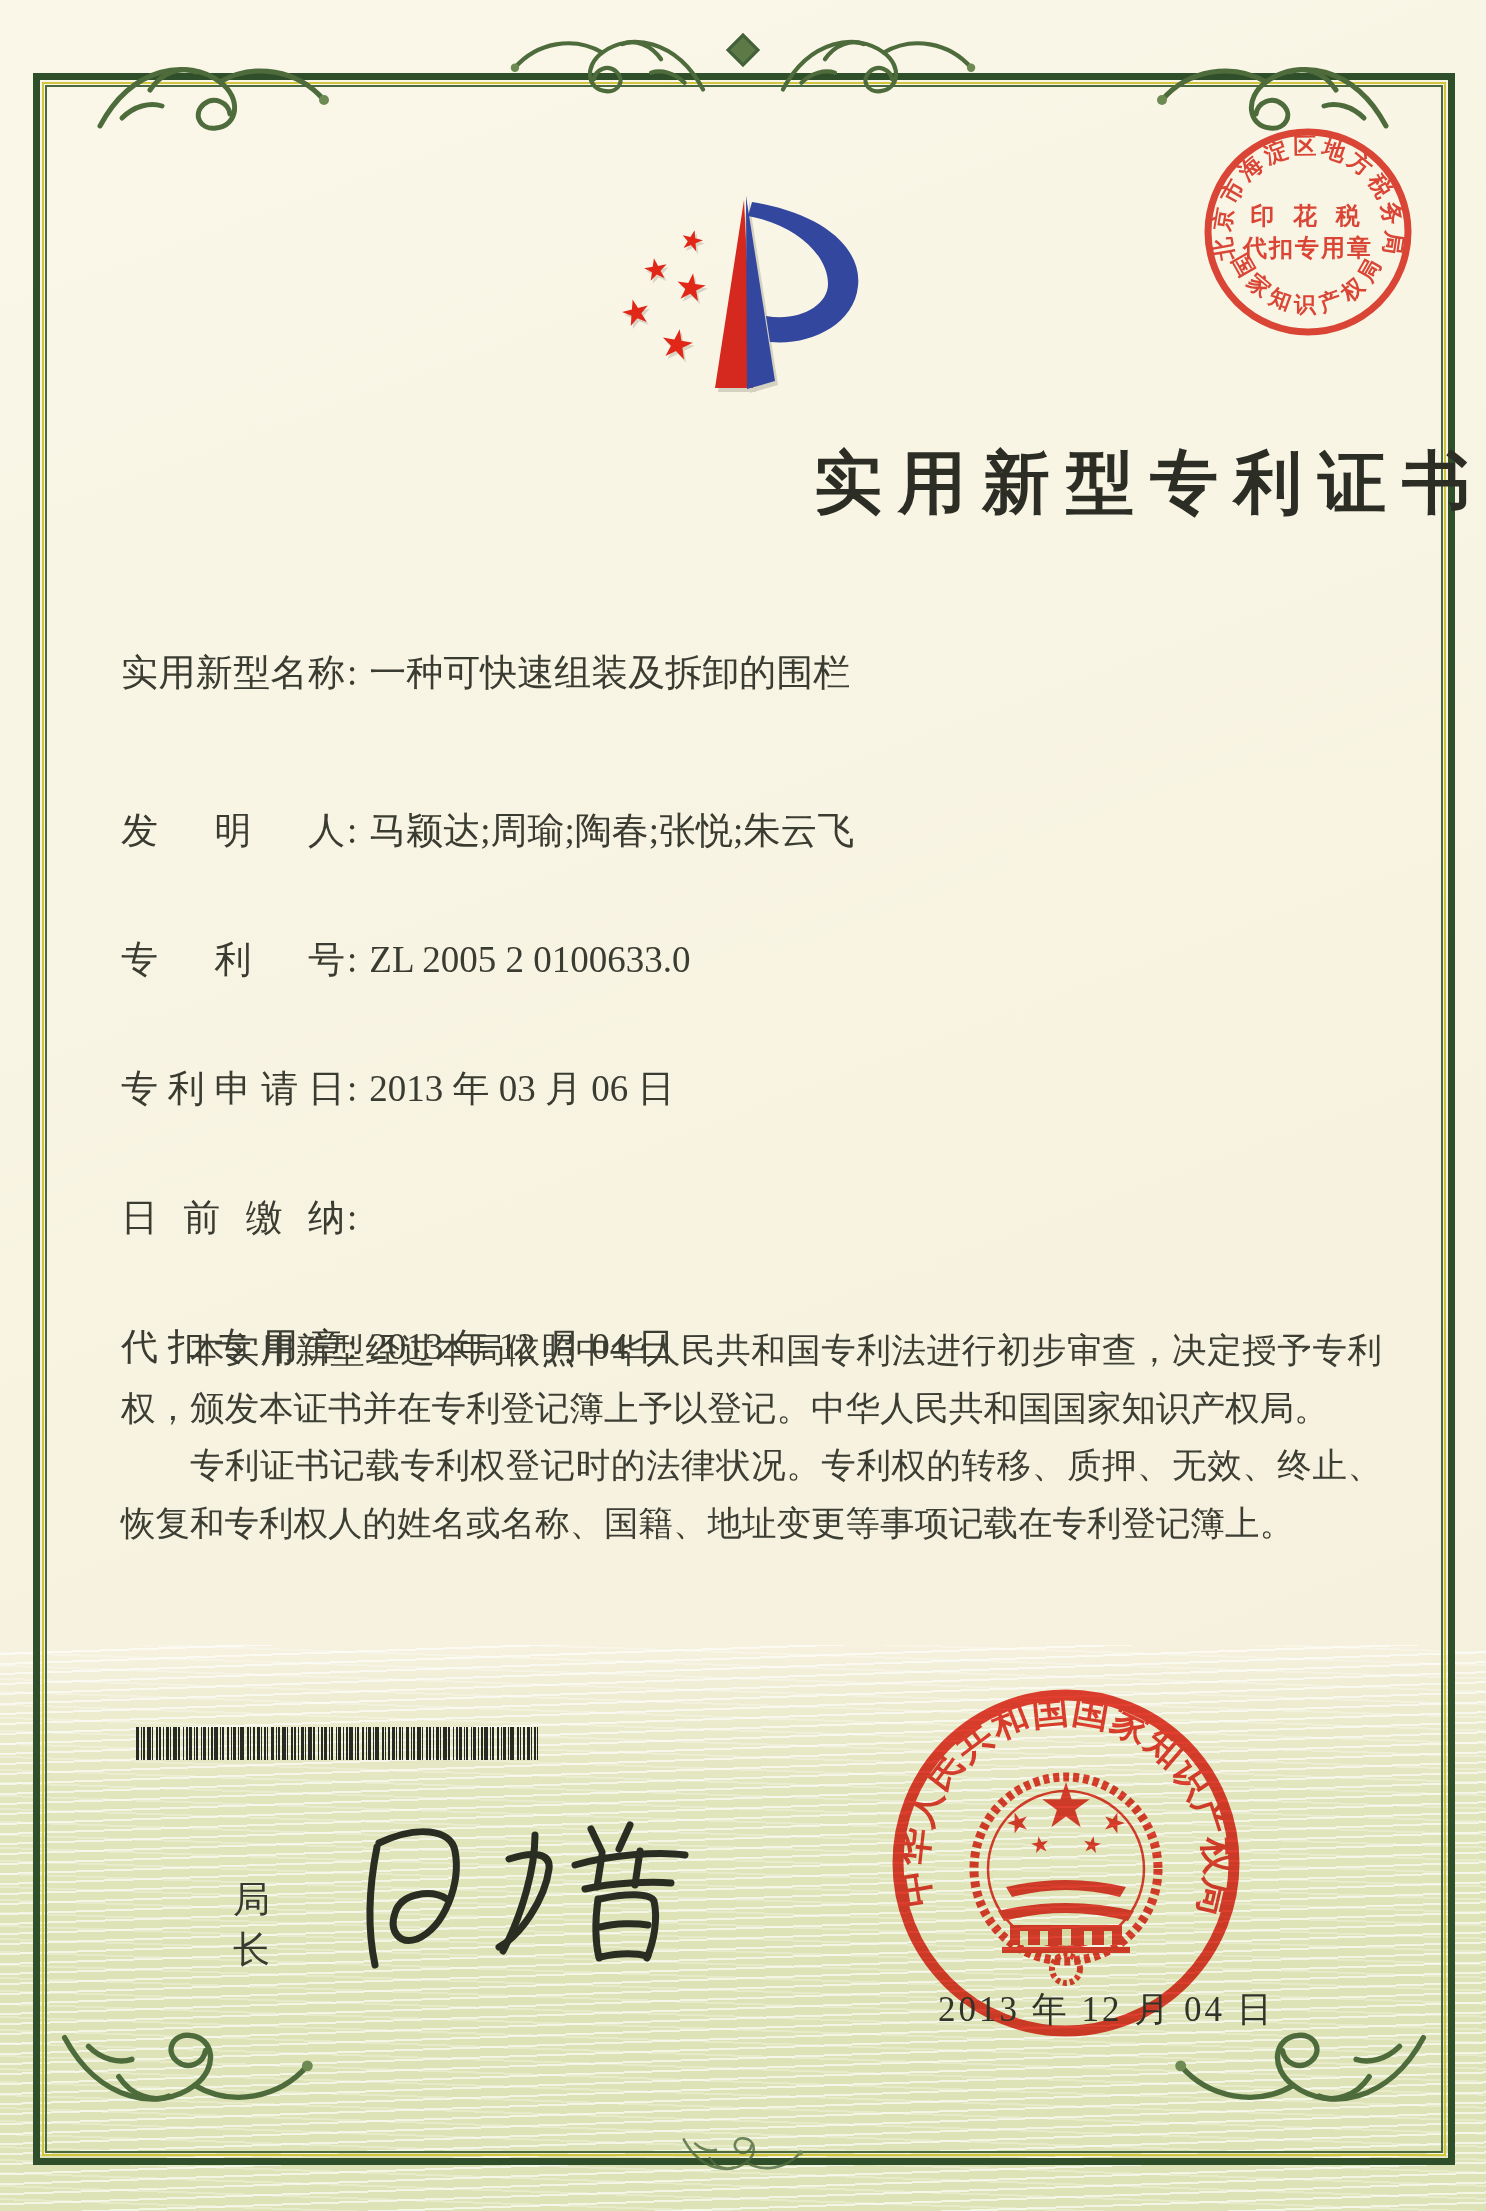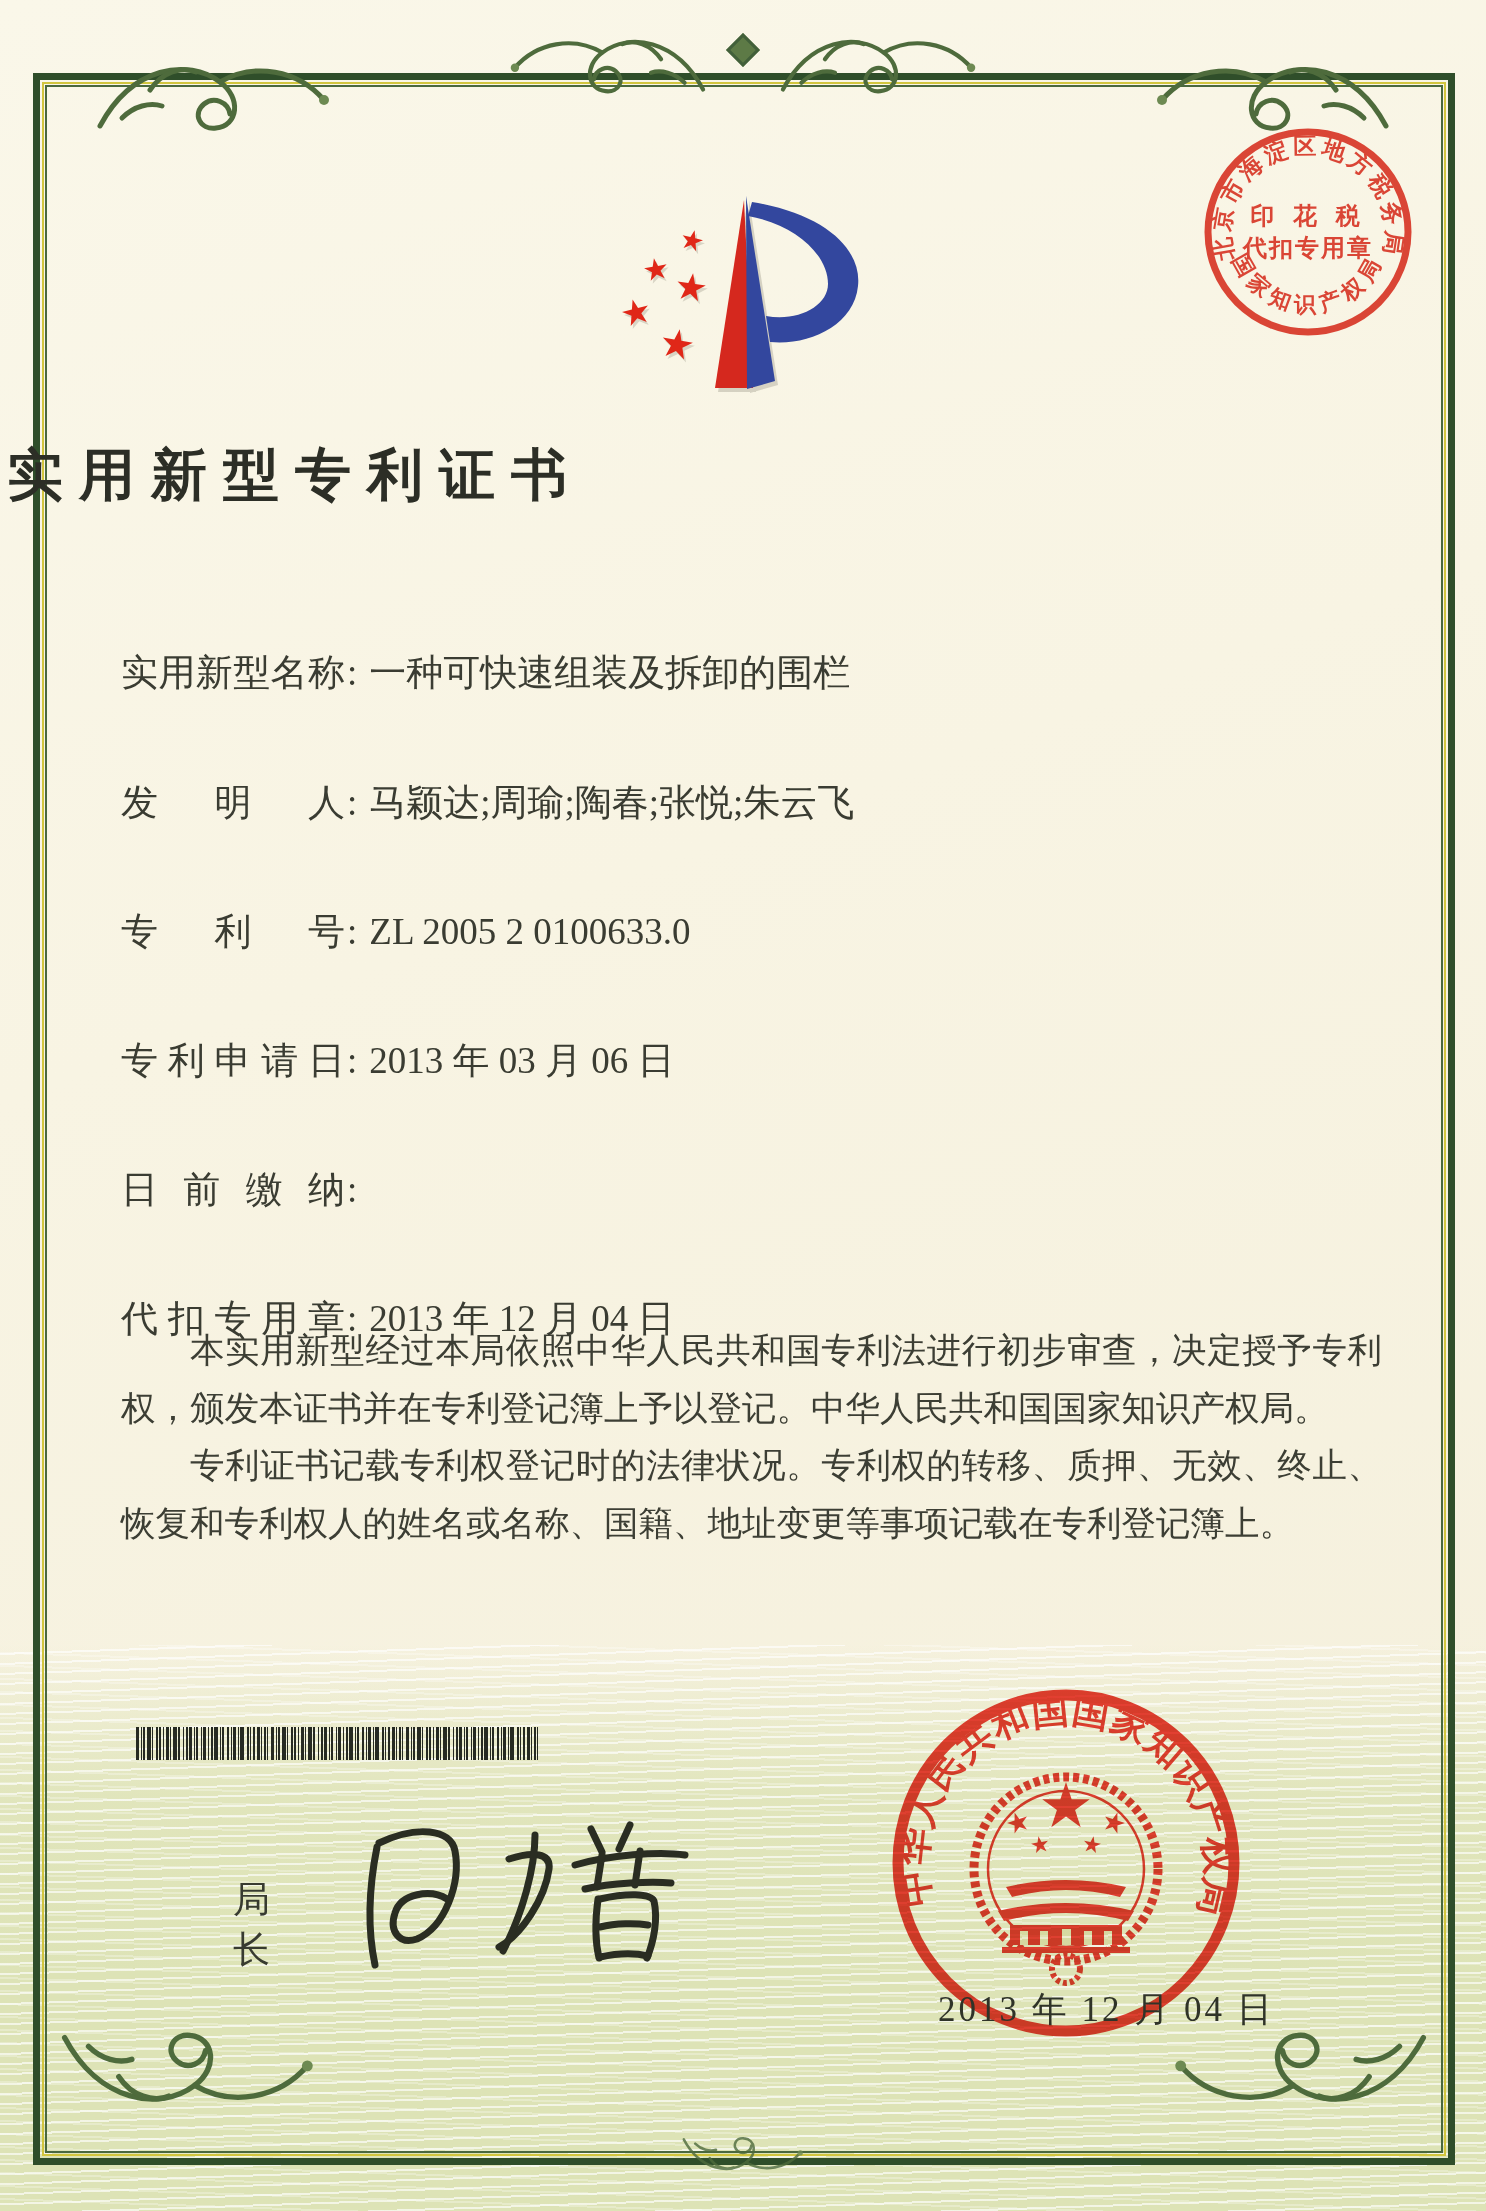--- a/index.html
+++ b/index.html
@@ -24,26 +24,26 @@
     border:7px solid var(--frame-green);}
   .frame-in{position:absolute;inset:2px;border:2px solid var(--gold);}
   .frame-in2{position:absolute;inset:1px;border:2px solid #4a683e;}
 
   .cert-no{position:absolute;left:90px;top:206px;font-size:34px;letter-spacing:3px;color:#4a4c42;}
 
   .logo{position:absolute;left:594px;top:188px;}
   .tax-stamp{position:absolute;left:1198px;top:122px;mix-blend-mode:multiply;opacity:.93;}
   .tax-stamp text{font-family:"Liberation Sans","DejaVu Sans",sans-serif;font-weight:bold;}
 
-  .title{position:absolute;left:0;right:0;top:438px;text-align:left;
-    font-size:56px;font-weight:bold;color:#2c2e26;letter-spacing:16px;padding-left:7px;}
+  .title{position:absolute;left:0;right:0;top:438px;text-align:right;
+    font-size:68px;font-weight:bold;color:#2c2e26;letter-spacing:16px;padding-left:7px;}
 
   .fields{position:absolute;left:121px;right:100px;top:648px;font-size:37px;color:#3a3c32;}
   .frow{display:flex;align-items:baseline;margin-bottom:79px;white-space:nowrap;}
-  .frow.first{margin-bottom:80px;}
+  .frow.first{margin-bottom:108px;}
   .flabel{display:inline-block;width:224px;text-align:justify;text-align-last:justify;}
   .fcolon{margin:0 12px 0 2px;}
 
   .bodytext{position:absolute;left:121px;right:104px;top:1322px;
     font-size:34.5px;line-height:57.5px;color:var(--ink);text-align:justify;}
   .bodytext p{text-indent:2em;}
 
   .barcode{position:absolute;left:136px;top:1727px;width:412px;height:33px;display:flex;align-items:stretch;}
   .barcode div{background:#262a22;height:100%;flex:none;}
 

